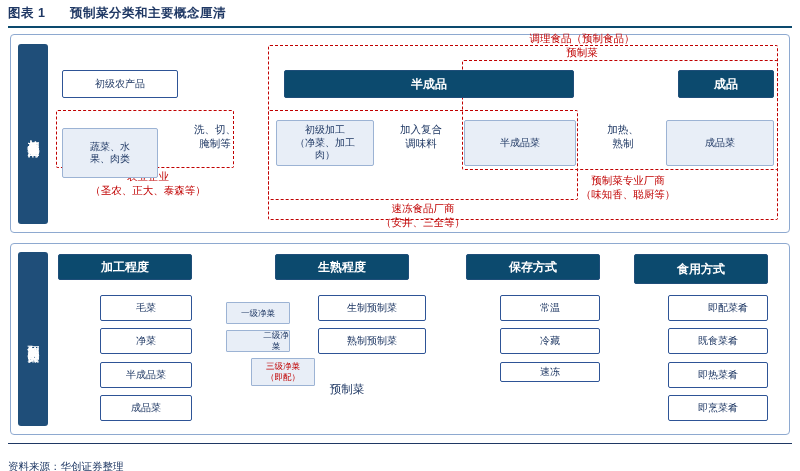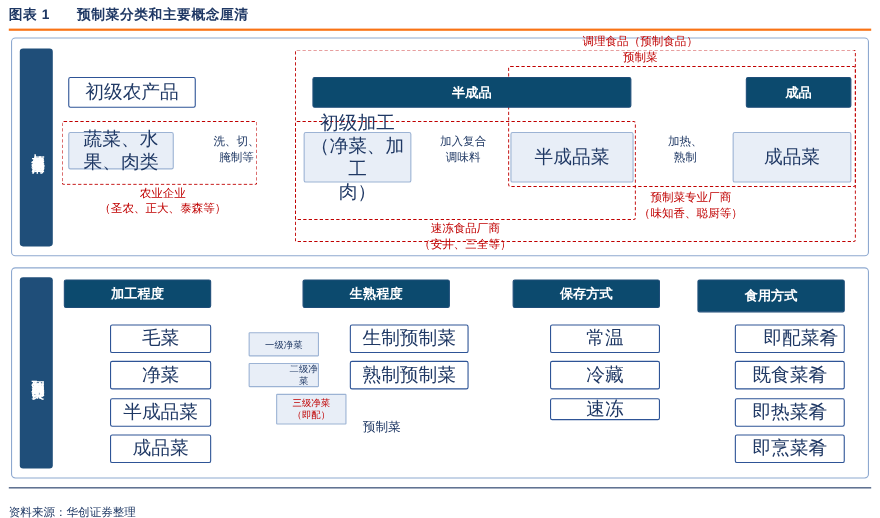--- a/index.html
+++ b/index.html
@@ -16,21 +16,21 @@
     overflow: hidden;
     box-sizing: border-box;
   }
   
   #header {
     position: absolute;
     left: 8px;
     top: 4px;
     width: 784px;
     height: 22px;
-    border-bottom: 2px solid #f97316;
+    border-bottom: 2px solid #0c4a6e;
   }
   #header .tag {
     position: absolute;
     left: 0;
     top: 1px;
     font-size: 12.5px;
     font-weight: bold;
     color: #1f3864;
     letter-spacing: 0.5px;
   }
@@ -57,21 +57,21 @@
     color: #1f3864;
   }
   
   .box {
     position: absolute;
     box-sizing: border-box;
     display: flex;
     align-items: center;
     justify-content: center;
     text-align: center;
-    font-size: 17px;
+    font-size: 10px;
     line-height: 1.25;
     color: #1f3864;
     border: 1px solid #2e5496;
     background: #ffffff;
     border-radius: 2px;
   }
   .box.dark {
     background: #0c4a6e;
     color: #ffffff;
     border-color: #1f4e79;
@@ -245,21 +245,21 @@
 
   <div class="dashed" style="left:462px; top:60px; width:316px; height:110px;"></div>
   <div class="lbl red" style="left:548px; top:174px; width:160px;">
     预制菜专业厂商<br>（味知香、聪厨等）
   </div>
 
   <div class="box plain" style="left:62px; top:70px; width:116px; height:28px;">初级农产品</div>
   <div class="box dark" style="left:284px; top:70px; width:290px; height:28px;">半成品</div>
   <div class="box dark" style="left:678px; top:70px; width:96px; height:28px;">成品</div>
 
-  <div class="box light" style="left:62px; top:120px; width:96px; height:34px;">蔬菜、水<br>果、肉类</div>
+  <div class="box light" style="left:62px; top:128px; width:96px; height:50px;">蔬菜、水<br>果、肉类</div>
   <div class="box light" style="left:276px; top:120px; width:98px; height:46px;">初级加工<br>（净菜、加工<br>肉）</div>
   <div class="box light" style="left:464px; top:120px; width:112px; height:46px;">半成品菜</div>
   <div class="box light" style="left:666px; top:120px; width:108px; height:46px;">成品菜</div>
 
   <div class="lbl" style="left:170px; top:123px; width:90px;">洗、切、<br>腌制等</div>
   <div class="lbl" style="left:381px; top:123px; width:80px;">加入复合<br>调味料</div>
   <div class="lbl" style="left:585px; top:123px; width:76px;">加热、<br>熟制</div>
 
   <div class="panel" style="left:10px; top:243px; width:780px; height:192px;"></div>
 

